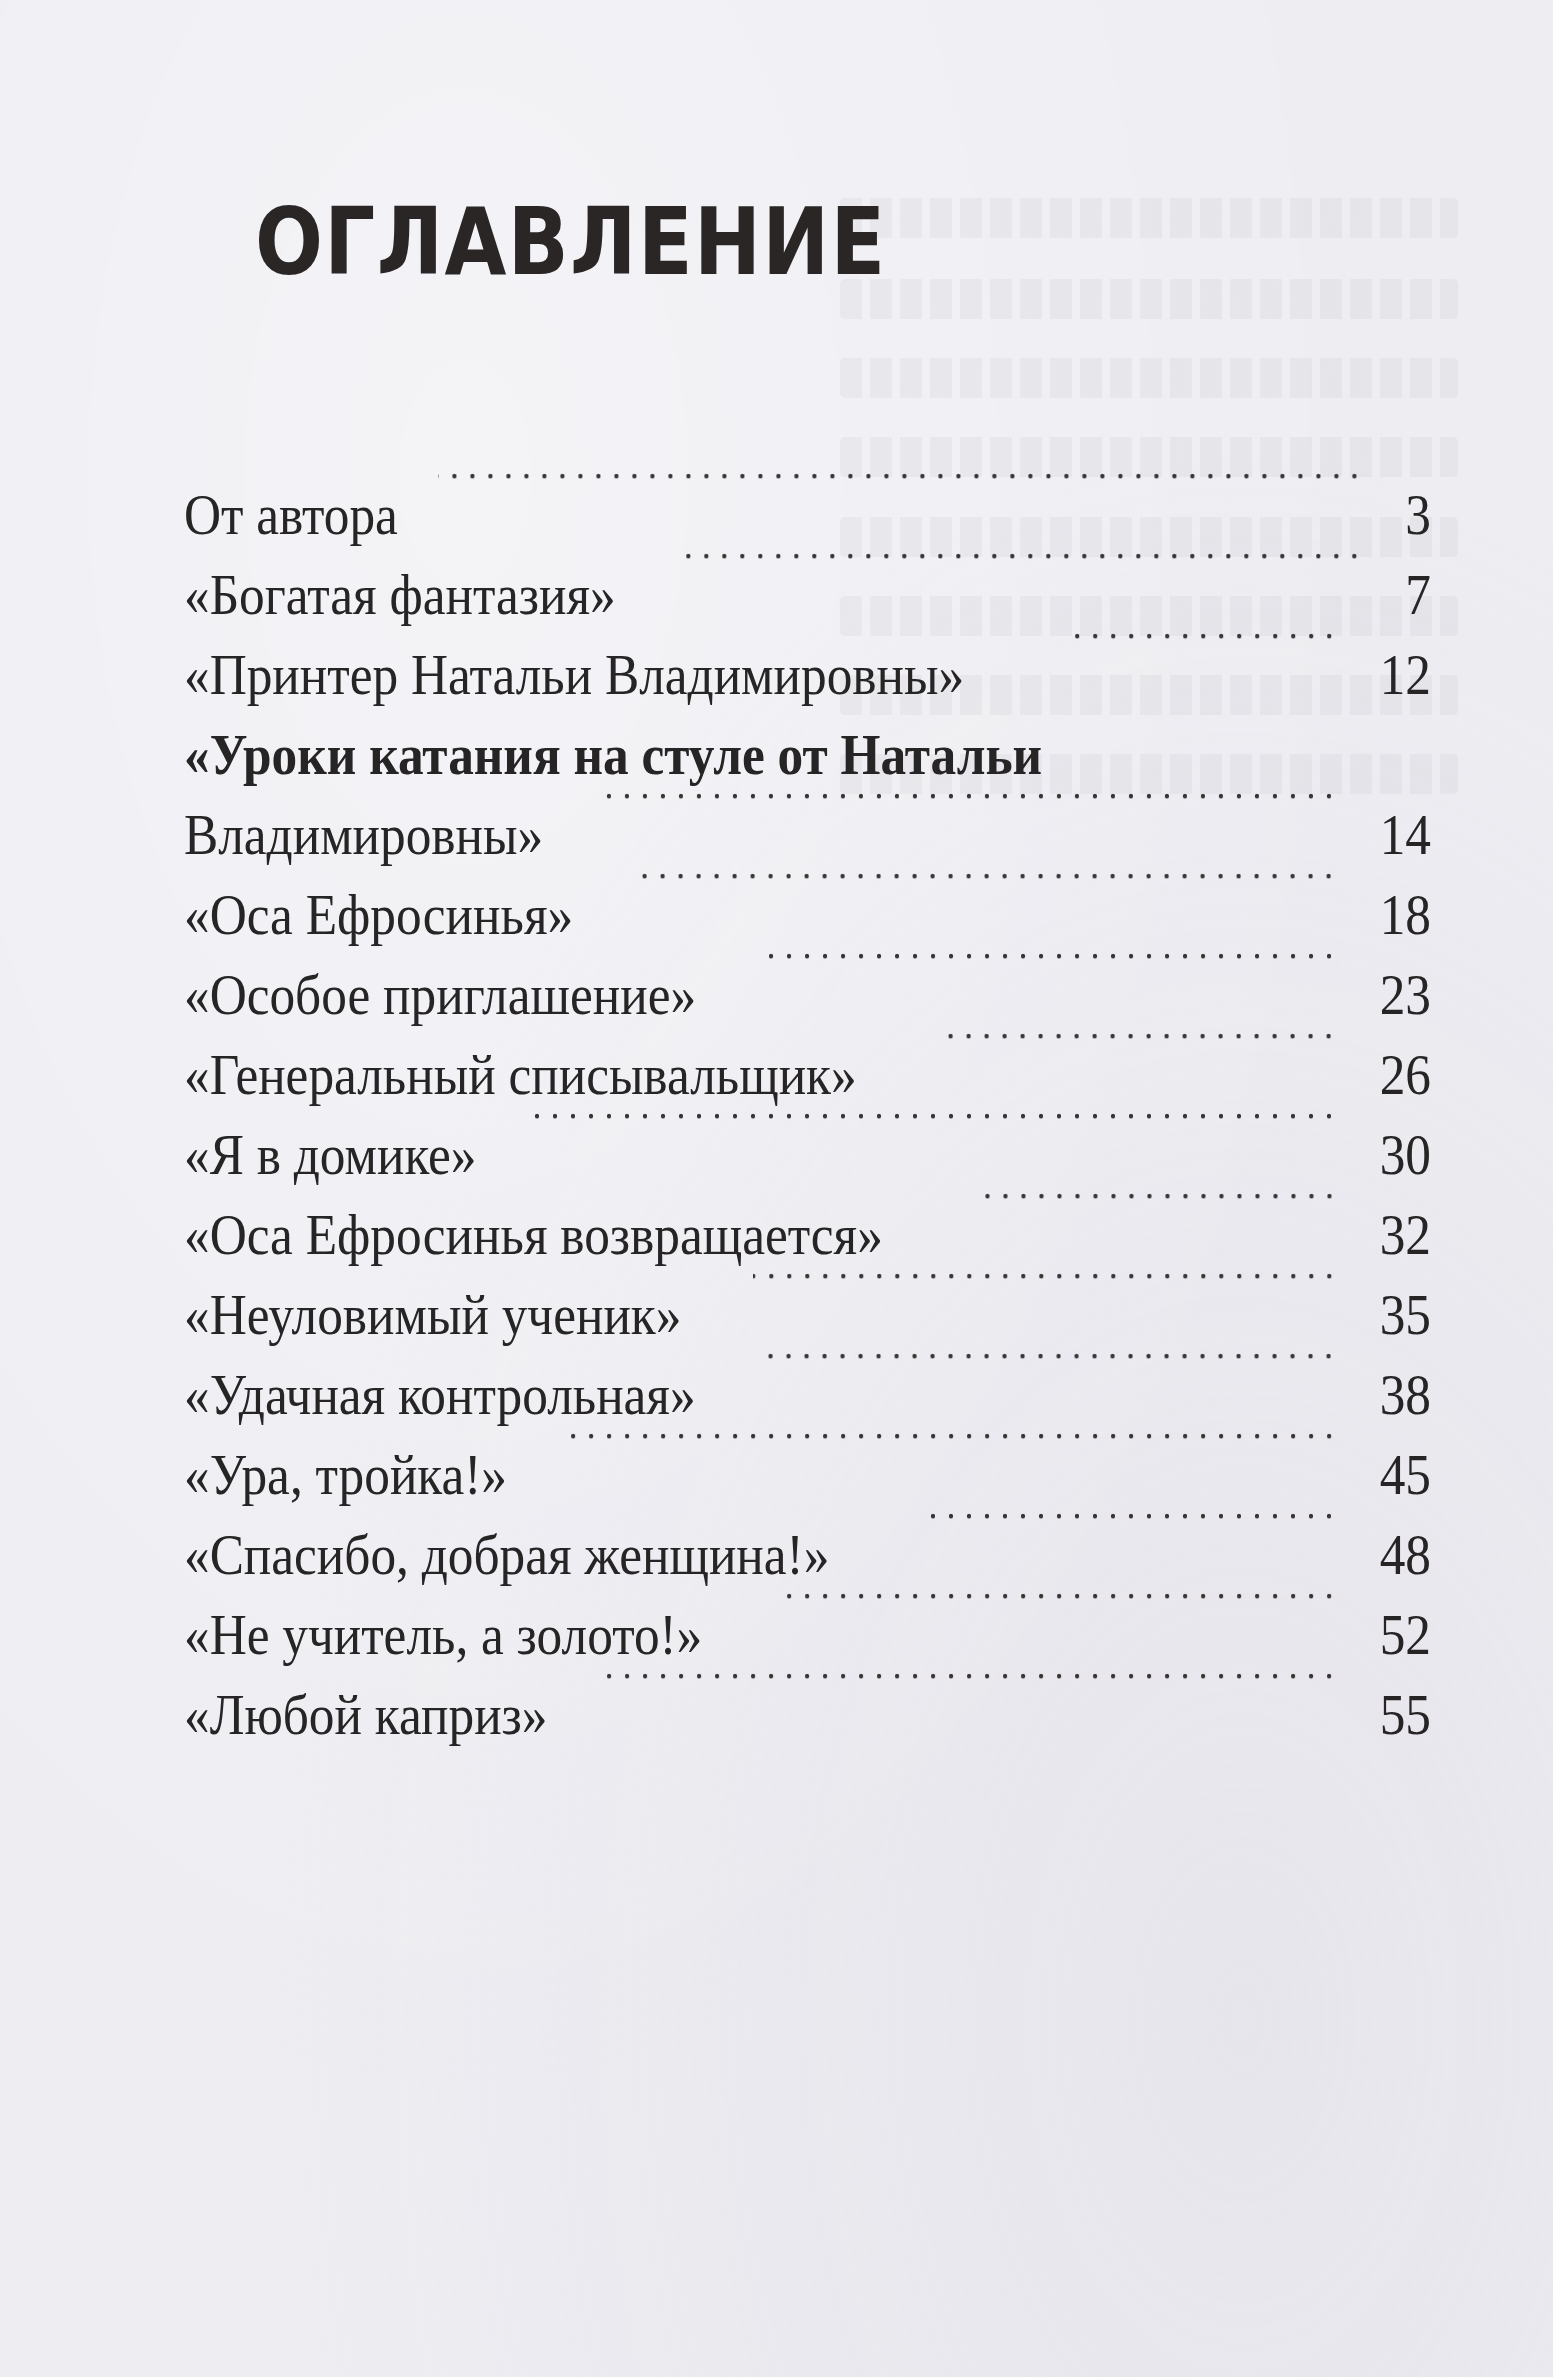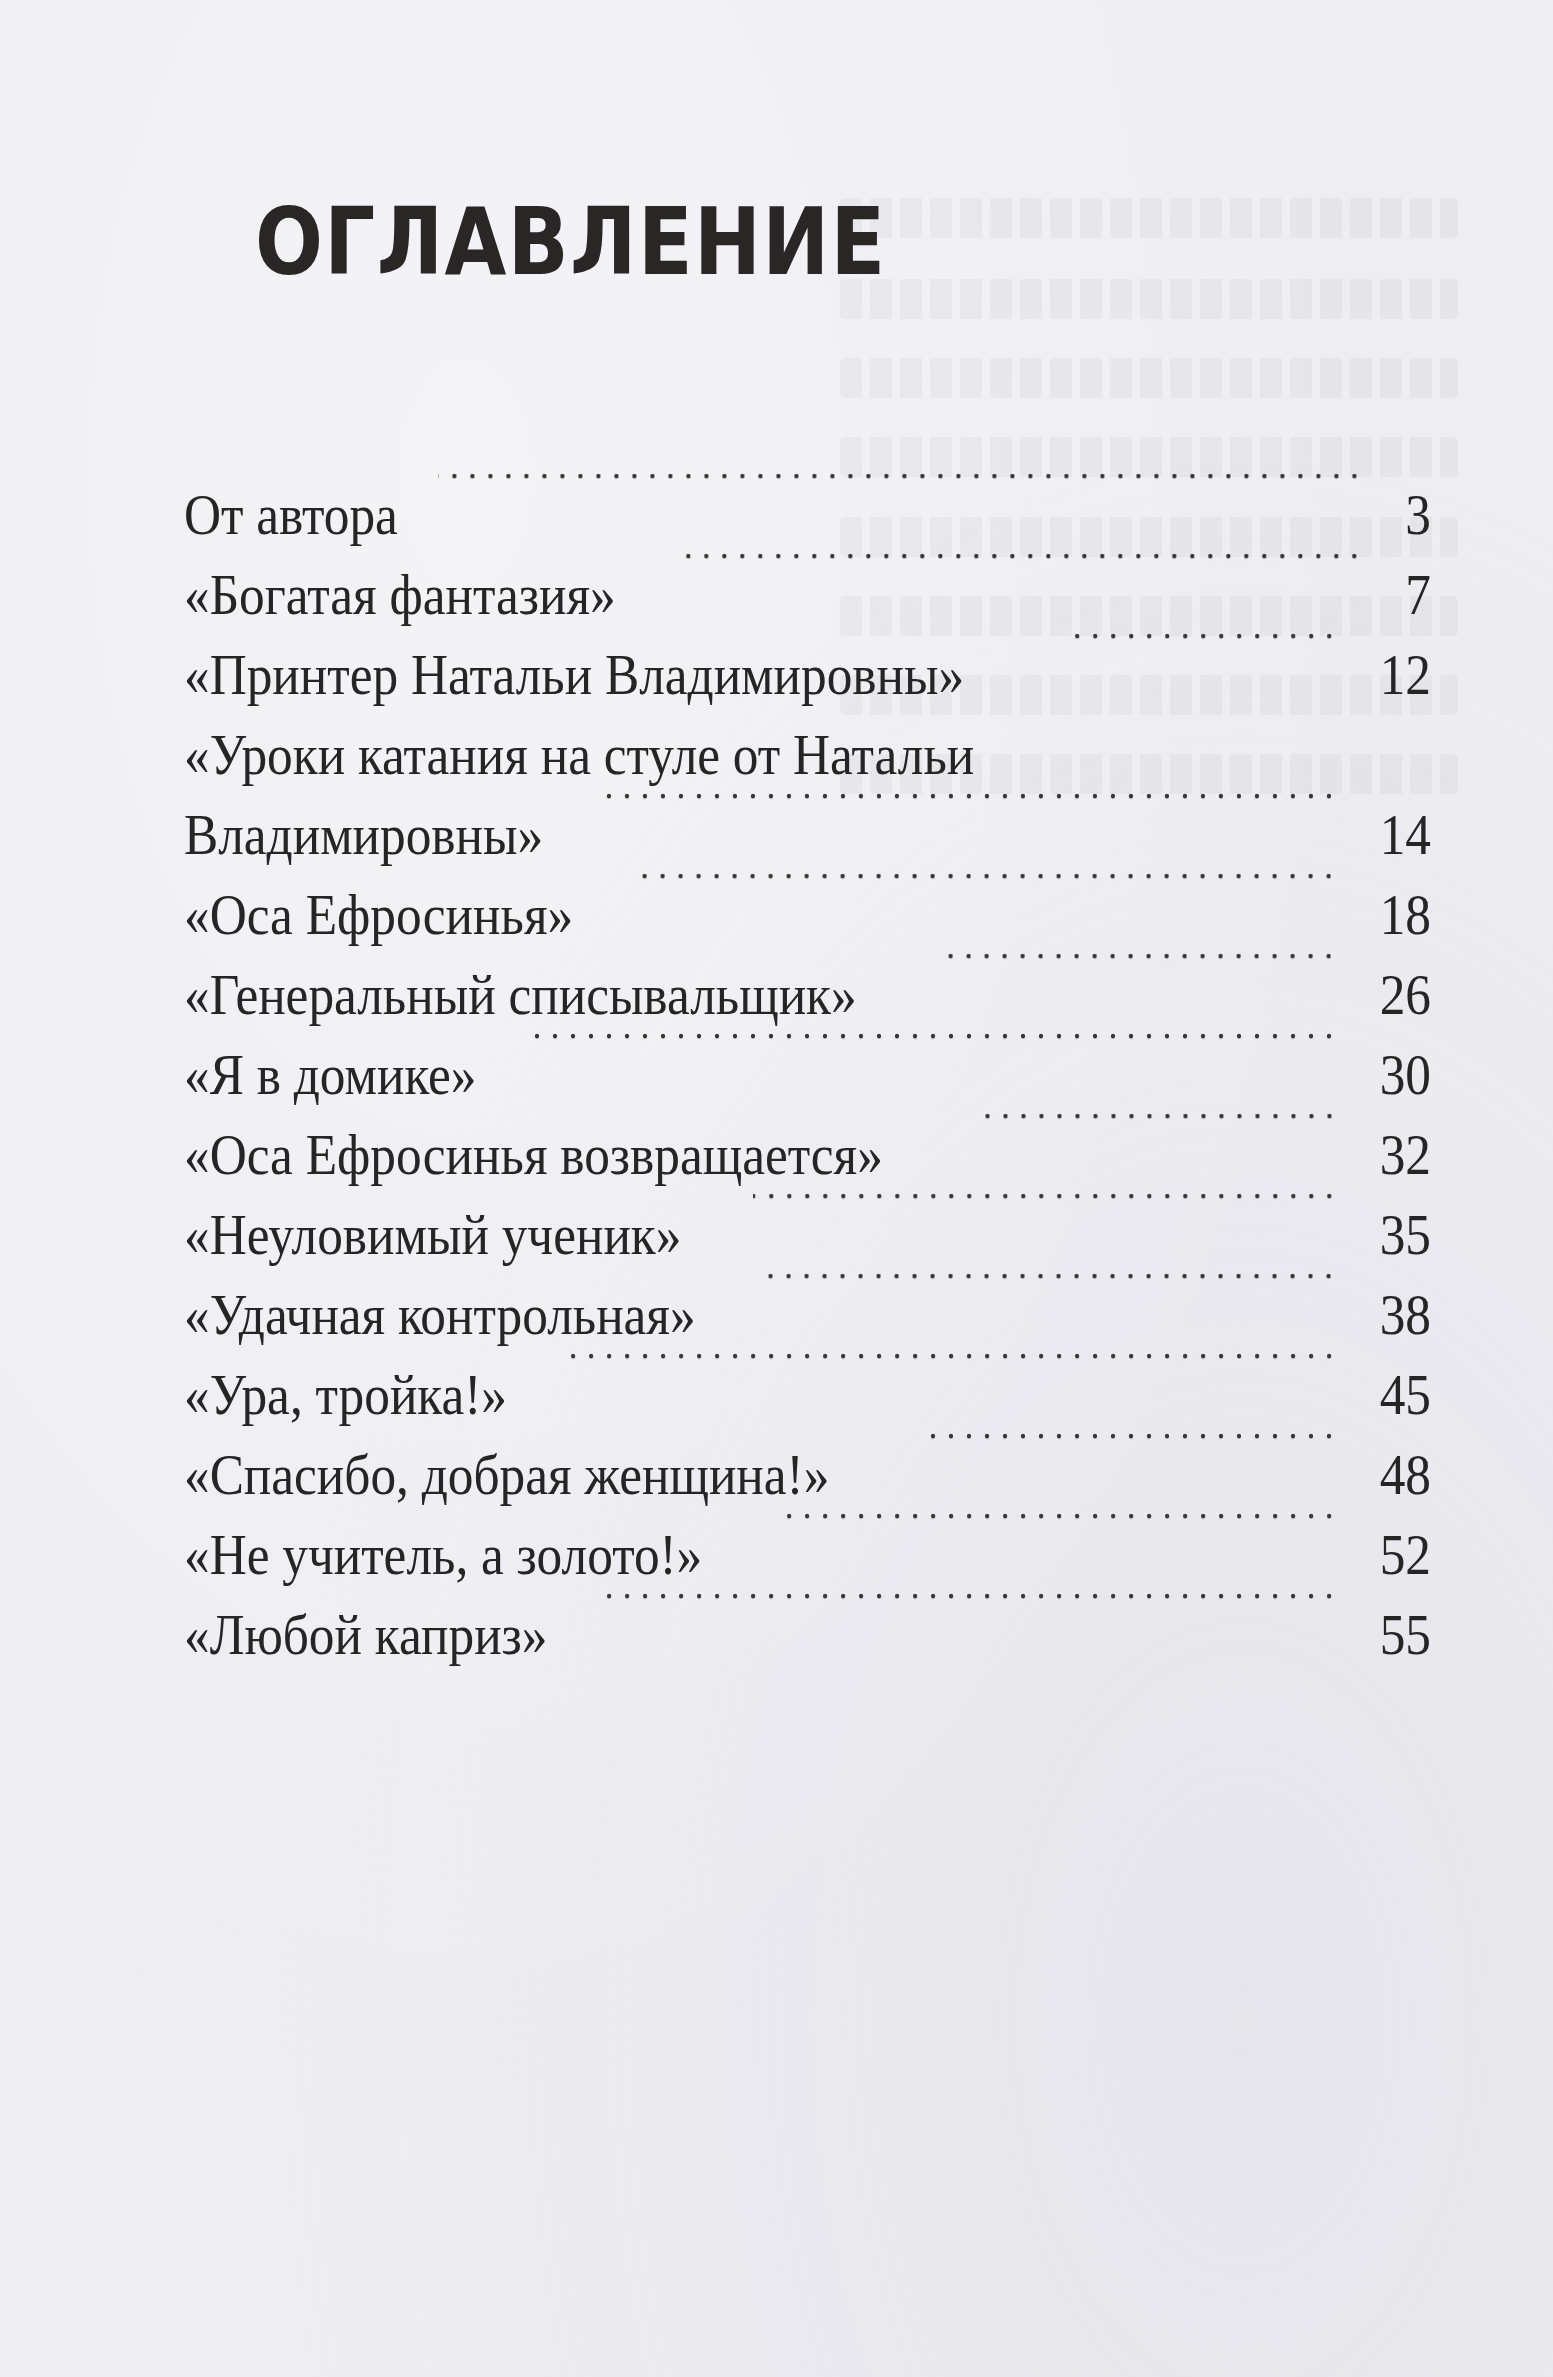--- a/index.html
+++ b/index.html
@@ -96,20 +96,21 @@
     text-align: right;
     min-width: 32px;
     transform: scaleX(0.9);
     transform-origin: right center;
     display: inline-block;
   }
   .toc-entry .first-line {
     display: block;
     height: 80px;
     white-space: nowrap;
+    font-weight: bold;
   }
   .toc-entry .first-line span {
     display: inline-block;
     transform: scaleX(0.9);
     transform-origin: left center;
   }
 </style>
 </head>
 <body>
 
@@ -165,20 +166,27 @@
 
   <li class="toc-entry">
     <div class="line">
       <span class="title-text">«Оса Ефросинья»</span>
       <span class="leader"></span>
       <span class="page-num">18</span>
     </div>
   </li>
 
 
+  <li class="toc-entry">
+    <div class="line">
+      <span class="title-text">«Особое приглашение»</span>
+      <span class="leader"></span>
+      <span class="page-num">23</span>
+    </div>
+  </li>
 
   <li class="toc-entry">
     <div class="line">
       <span class="title-text">«Генеральный списывальщик»</span>
       <span class="leader"></span>
       <span class="page-num">26</span>
     </div>
   </li>
 
   <li class="toc-entry">

